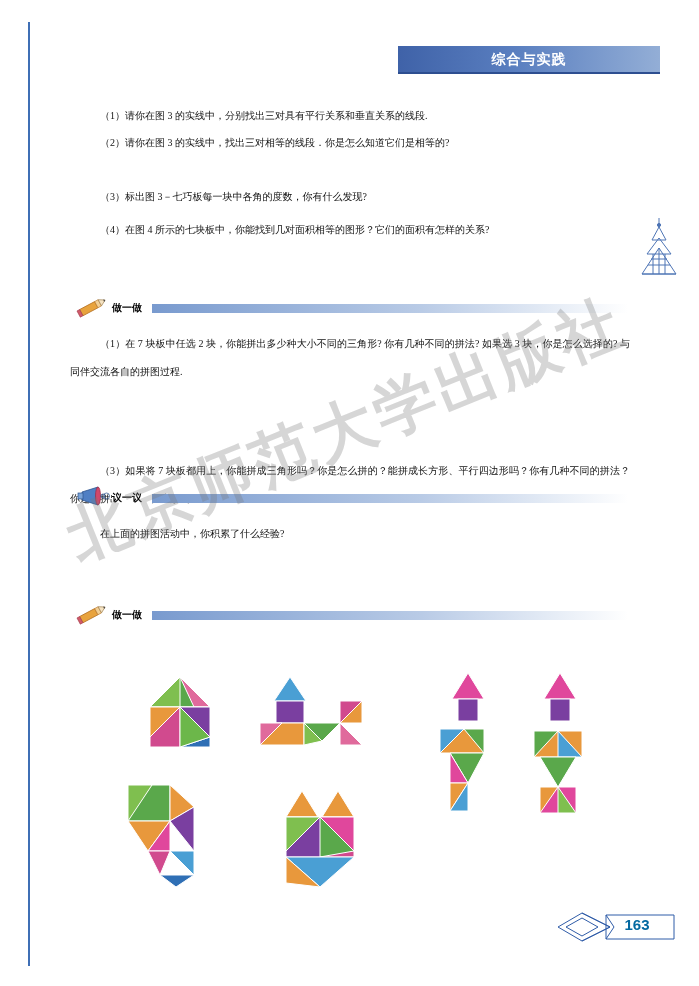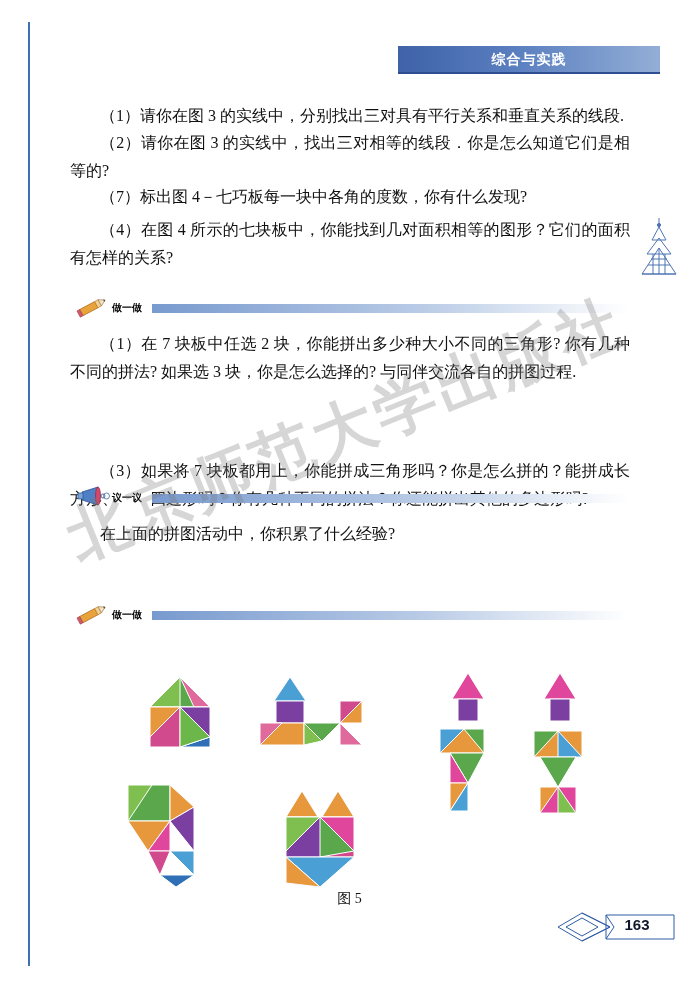--- a/index.html
+++ b/index.html
@@ -59,21 +59,21 @@
     left: 398px;
     top: 72px;
     width: 262px;
     height: 2px;
     background: #2d4e90;
   }
   .block {
     position: absolute;
     left: 70px;
     width: 560px;
-    font-size: 16px;
+    font-size: 10px;
     line-height: 27.5px;
     color: #111111;
     text-align: justify;
   }
   .indent {
     text-indent: 30px;
   }
 
   
   .section-head {
@@ -159,21 +159,21 @@
   }
   .page-num {
     position: absolute;
     left: 612px;
     top: 916px;
     width: 50px;
     text-align: center;
     font-family: "Liberation Sans", "DejaVu Sans", sans-serif;
     font-size: 15px;
     font-weight: bold;
-    color: #0f172a;
+    color: #0369a1;
   }
 
   
   .tower {
     position: absolute;
     left: 636px;
     top: 218px;
     width: 46px;
     height: 62px;
     opacity: 0.85;
@@ -204,21 +204,21 @@
         <line x1="23" y1="30" x2="23" y2="56"></line>
         <line x1="17" y1="36" x2="17" y2="56"></line>
         <line x1="29" y1="36" x2="29" y2="56"></line>
         <circle cx="23" cy="7" r="1.6" fill="#2f5ca8"></circle>
       </g>
     </svg>
   </div>
 
   <div class="block indent" style="top:102px;">（1）请你在图 3 的实线中，分别找出三对具有平行关系和垂直关系的线段.</div>
   <div class="block indent" style="top:129px;">（2）请你在图 3 的实线中，找出三对相等的线段．你是怎么知道它们是相等的?</div>
-  <div class="block indent" style="top:183px;">（7）标出图 4－七巧板每一块中各角的度数，你有什么发现?</div>
+  <div class="block indent" style="top:183px;">（3）标出图 3－七巧板每一块中各角的度数，你有什么发现?</div>
   <div class="block indent" style="top:216px;">（4）在图 4 所示的七块板中，你能找到几对面积相等的图形？它们的面积有怎样的关系?</div>
 
   <div class="section-head" style="top:297px;">
     <div class="sh-bar"></div>
     <div class="sh-icon">
       <svg width="34" height="24" viewBox="0 0 34 24">
         <g transform="rotate(-28 17 12)">
           <rect x="4" y="8" width="17" height="7" fill="#e8a33d" stroke="#b8762a" stroke-width="0.8"></rect>
           <rect x="21" y="8" width="4" height="7" fill="#f2cf94" stroke="#b8762a" stroke-width="0.6"></rect>
           <polygon points="25,8 31,11.5 25,15" fill="#f5e3c3" stroke="#9a7b4a" stroke-width="0.6"></polygon>
@@ -362,21 +362,20 @@
           <polygon points="60,34 94,34 94,68" fill="#e0479c"></polygon>
           <polygon points="26,68 60,34 60,74 26,74" fill="#7a3fa0"></polygon>
           <polygon points="60,74 94,68 94,74" fill="#d14a8e"></polygon>
           <polygon points="26,74 94,74 60,104" fill="#4a9fd4"></polygon>
           <polygon points="26,74 60,104 26,100" fill="#e8983c"></polygon>
         </g>
       </svg>
     </div>
   </div>
 
-  <div class="fig-caption">图 5</div>
 
   <div class="ribbon">
     <svg width="120" height="44" viewBox="0 0 120 44">
       <g fill="none" stroke="#2f5ca8" stroke-width="1">
         <path d="M2 22 L26 8 L54 22 L26 36 Z"></path>
         <path d="M26 8 L54 22 L26 36"></path>
         <path d="M10 22 L26 13 L42 22 L26 31 Z"></path>
         <path d="M50 10 L118 10 L118 34 L50 34 Z" stroke="#2f5ca8"></path>
         <path d="M50 10 L58 22 L50 34"></path>
       </g>

